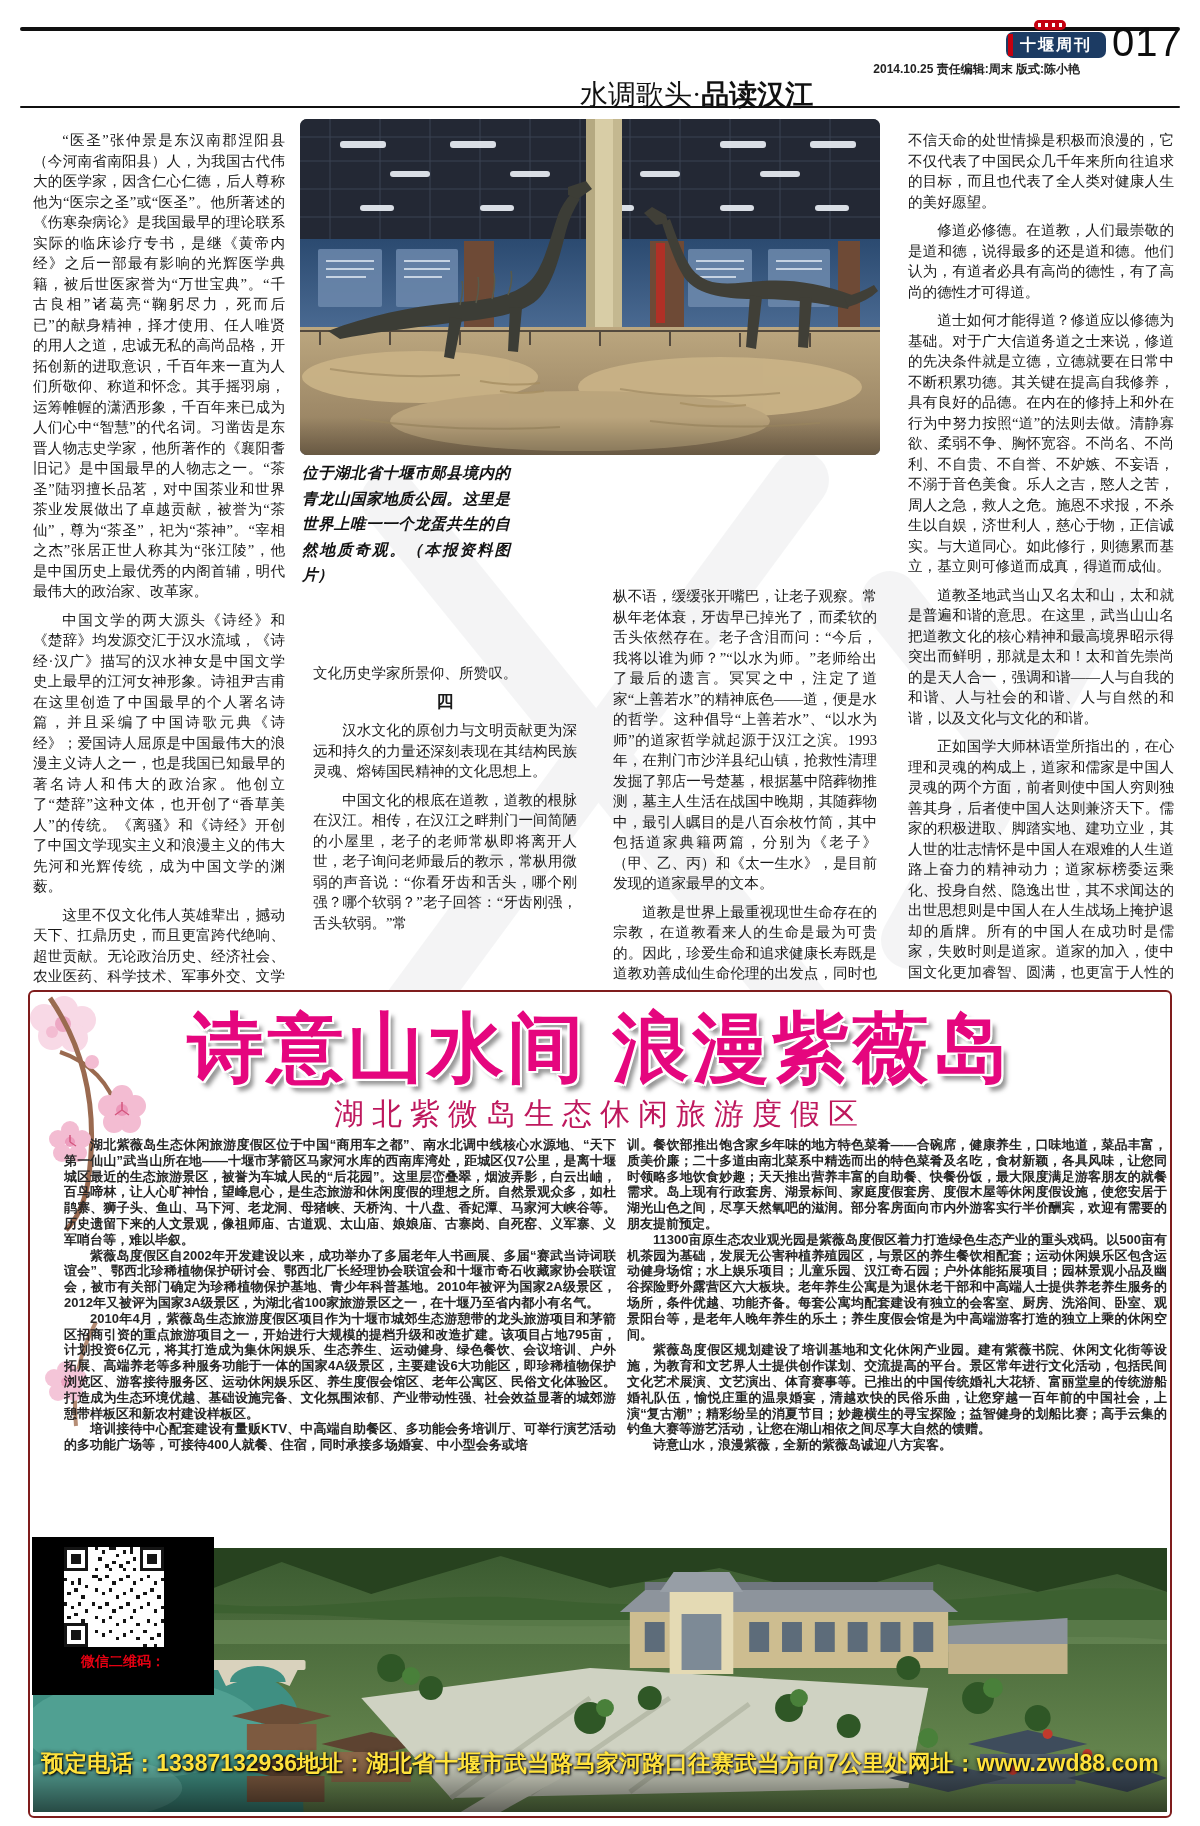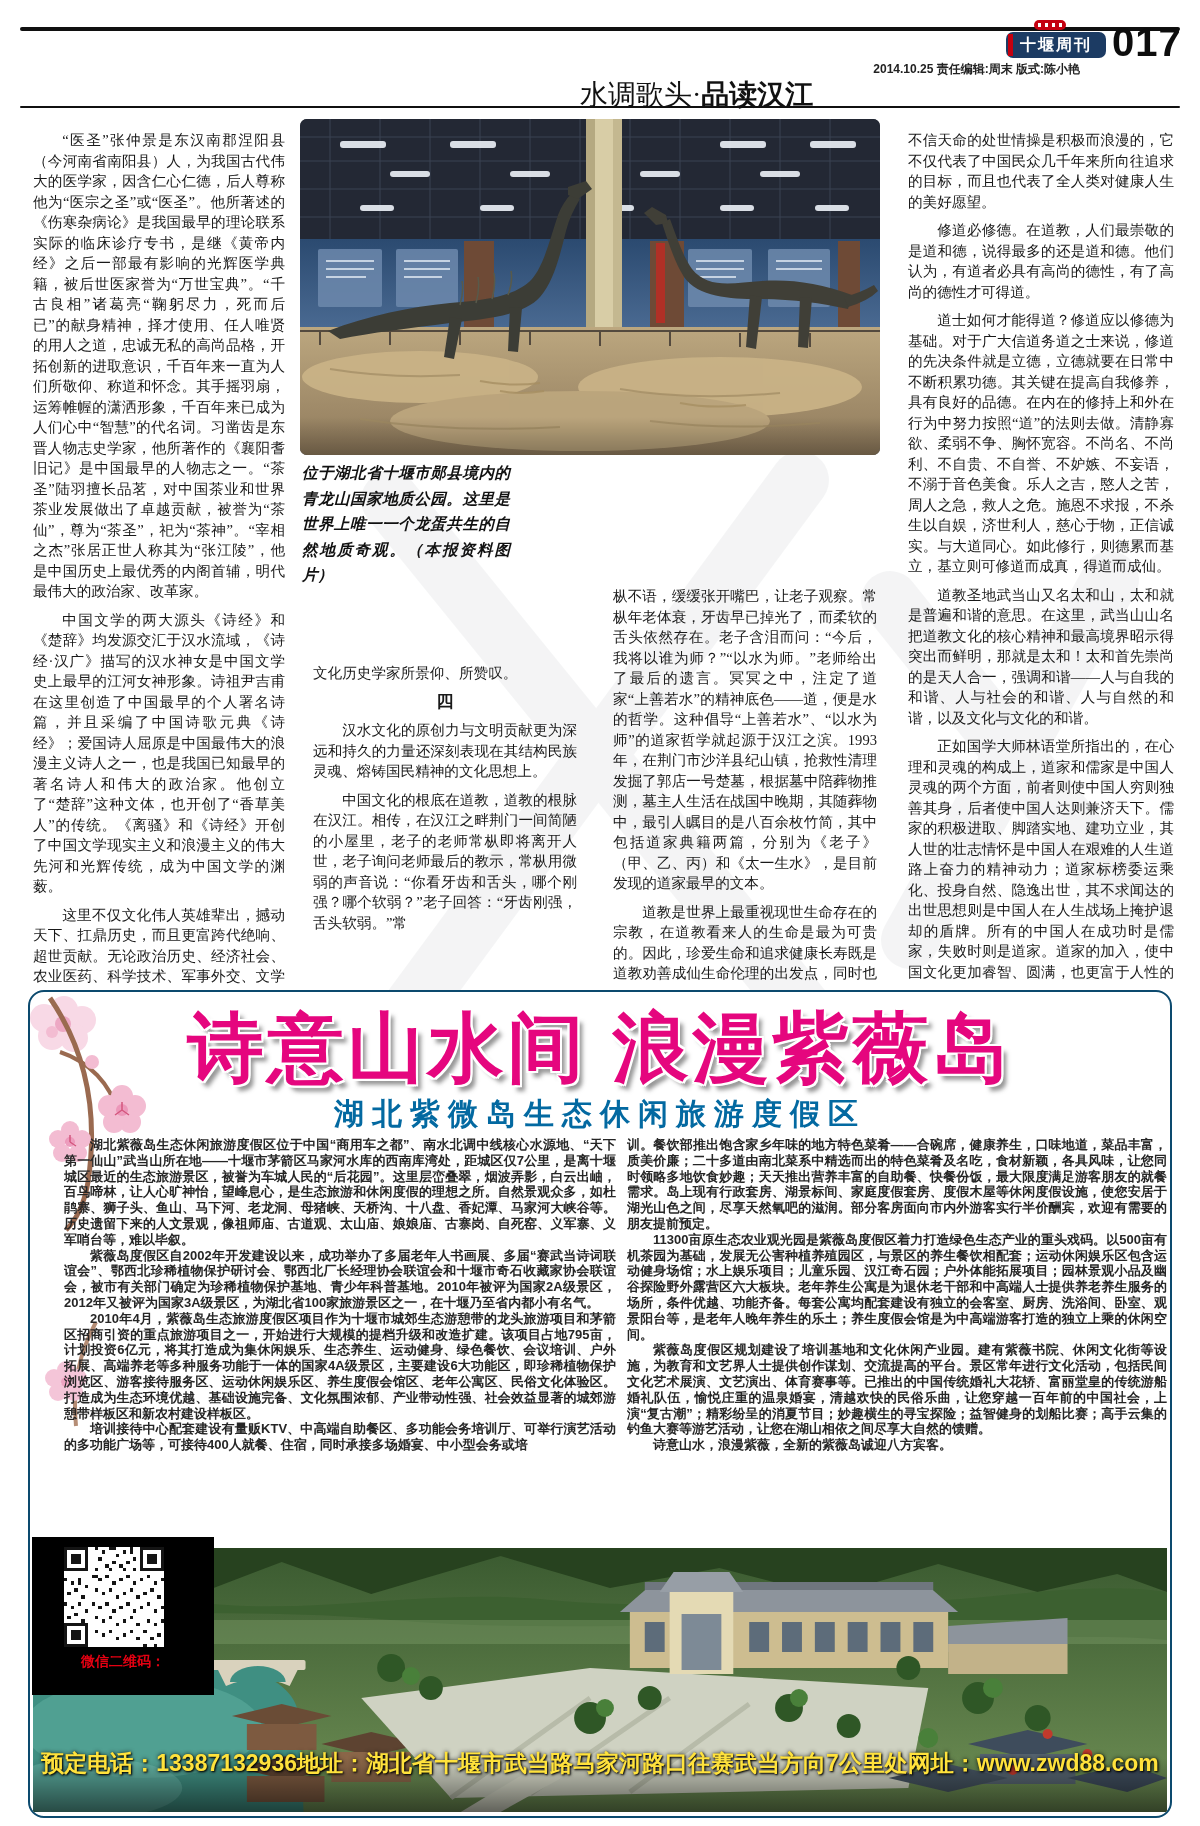--- a/index.html
+++ b/index.html
@@ -10,21 +10,21 @@
   
   .top-rule{left:20px;top:27px;width:1160px;height:4px;background:#101010;}
   .thin-rule{left:20px;top:106px;width:1160px;height:2px;background:#101010;}
   .masthead-box{left:1006px;top:32px;width:100px;height:26px;background:#1c3b63;display:flex;
                 align-items:center;justify-content:center;color:#fff;font-weight:700;
                 font-size:16px;letter-spacing:2px;font-family:"Liberation Sans",sans-serif;}
   .masthead-strip{position:absolute;left:2px;top:2px;width:5px;height:22px;background:#c4000f;}
   .red-tag{left:1034px;top:20px;width:28px;height:10px;background:#c4000f;display:flex;
            align-items:center;justify-content:space-around;padding:0 2px;}
   .red-tag i{display:block;width:3px;height:4px;background:#fff;}
-  .page-number{left:1112px;top:20px;font-family:"Liberation Sans",sans-serif;font-weight:700;
+  .page-number{left:1112px;top:20px;font-family:"Liberation Sans",sans-serif;font-weight:400;
                font-size:40px;color:#0d0d0d;letter-spacing:1px;}
   .date-line{left:580px;top:61px;width:500px;text-align:right;font-family:"Liberation Sans",sans-serif;
              font-weight:700;font-size:12px;color:#222;}
   .section-title{left:580px;top:76px;width:520px;text-align:left;font-size:28px;color:#111;}
   .section-title .bold{font-weight:700;}
 
   
   .col{font-size:14.6px;line-height:20.5px;text-align:justify;overflow:hidden;color:#191919;}
   .col p{margin:8px;text-indent:2em;}
   .col p.noindent{text-indent:0;}
@@ -34,31 +34,31 @@
   #col4{left:900px;top:122px;width:282px;height:862px;}
   .sec-num{text-align:center;font-weight:700;font-size:17px;margin:7px 0;}
   .photo-frame{left:300px;top:119px;width:580px;height:336px;overflow:hidden;background:#2a2f3a;}
   .caption{left:302px;top:460px;width:208px;font-size:15.5px;font-weight:700;font-style:italic;
            line-height:25.5px;text-align:justify;color:#111;}
 
   
   .watermark{left:280px;top:430px;width:900px;height:720px;opacity:0.10;pointer-events:none;}
 
   
-  .ad-box{left:28px;top:990px;width:1140px;height:824px;border:2px solid #0c4a6e;border-radius:16px;
+  .ad-box{left:28px;top:990px;width:1140px;height:824px;border:2px solid #7f1d1d;border-radius:6px;
           background:#fff;overflow:hidden;}
   .ad-title{position:absolute;left:0;top:6px;width:100%;text-align:center;
             font-family:"Liberation Sans",sans-serif;font-weight:700;font-size:76px;
             letter-spacing:4px;color:#e5067e;white-space:nowrap;
             text-shadow:-2px 0 #fff,2px 0 #fff,0 -2px #fff,0 2px #fff,
                         -2px -2px #fff,2px 2px #fff,-2px 2px #fff,2px -2px #fff,
                         5px 6px 4px rgba(60,60,60,.55);}
   .ad-subtitle{position:absolute;left:0;top:102px;width:100%;text-align:center;
-               font-family:"Liberation Sans",sans-serif;font-weight:700;font-size:30px;
-               letter-spacing:8px;color:#0369a1;}
+               font-family:"Liberation Sans",sans-serif;font-weight:400;font-size:30px;
+               letter-spacing:8px;color:#be185d;}
   .ad-col{position:absolute;top:145px;font-family:"Liberation Sans",sans-serif;font-weight:600;
           font-size:13px;line-height:15.8px;text-align:justify;color:#262626;overflow:hidden;}
   .ad-col p{margin:0;text-indent:2em;}
   .ad-col p.noindent{text-indent:0;}
   #ad-left{left:34px;width:552px;height:398px;}
   #ad-right{left:597px;width:540px;height:412px;}
   .ad-photo{position:absolute;left:3px;top:556px;width:1134px;height:264px;overflow:hidden;}
   .qr-panel{position:absolute;left:2px;top:545px;width:182px;height:158px;background:#000000;}
   .qr-code{position:absolute;left:32px;top:10px;}
   .qr-label{position:absolute;left:0;top:116px;width:100%;text-align:center;color:#e60012;

